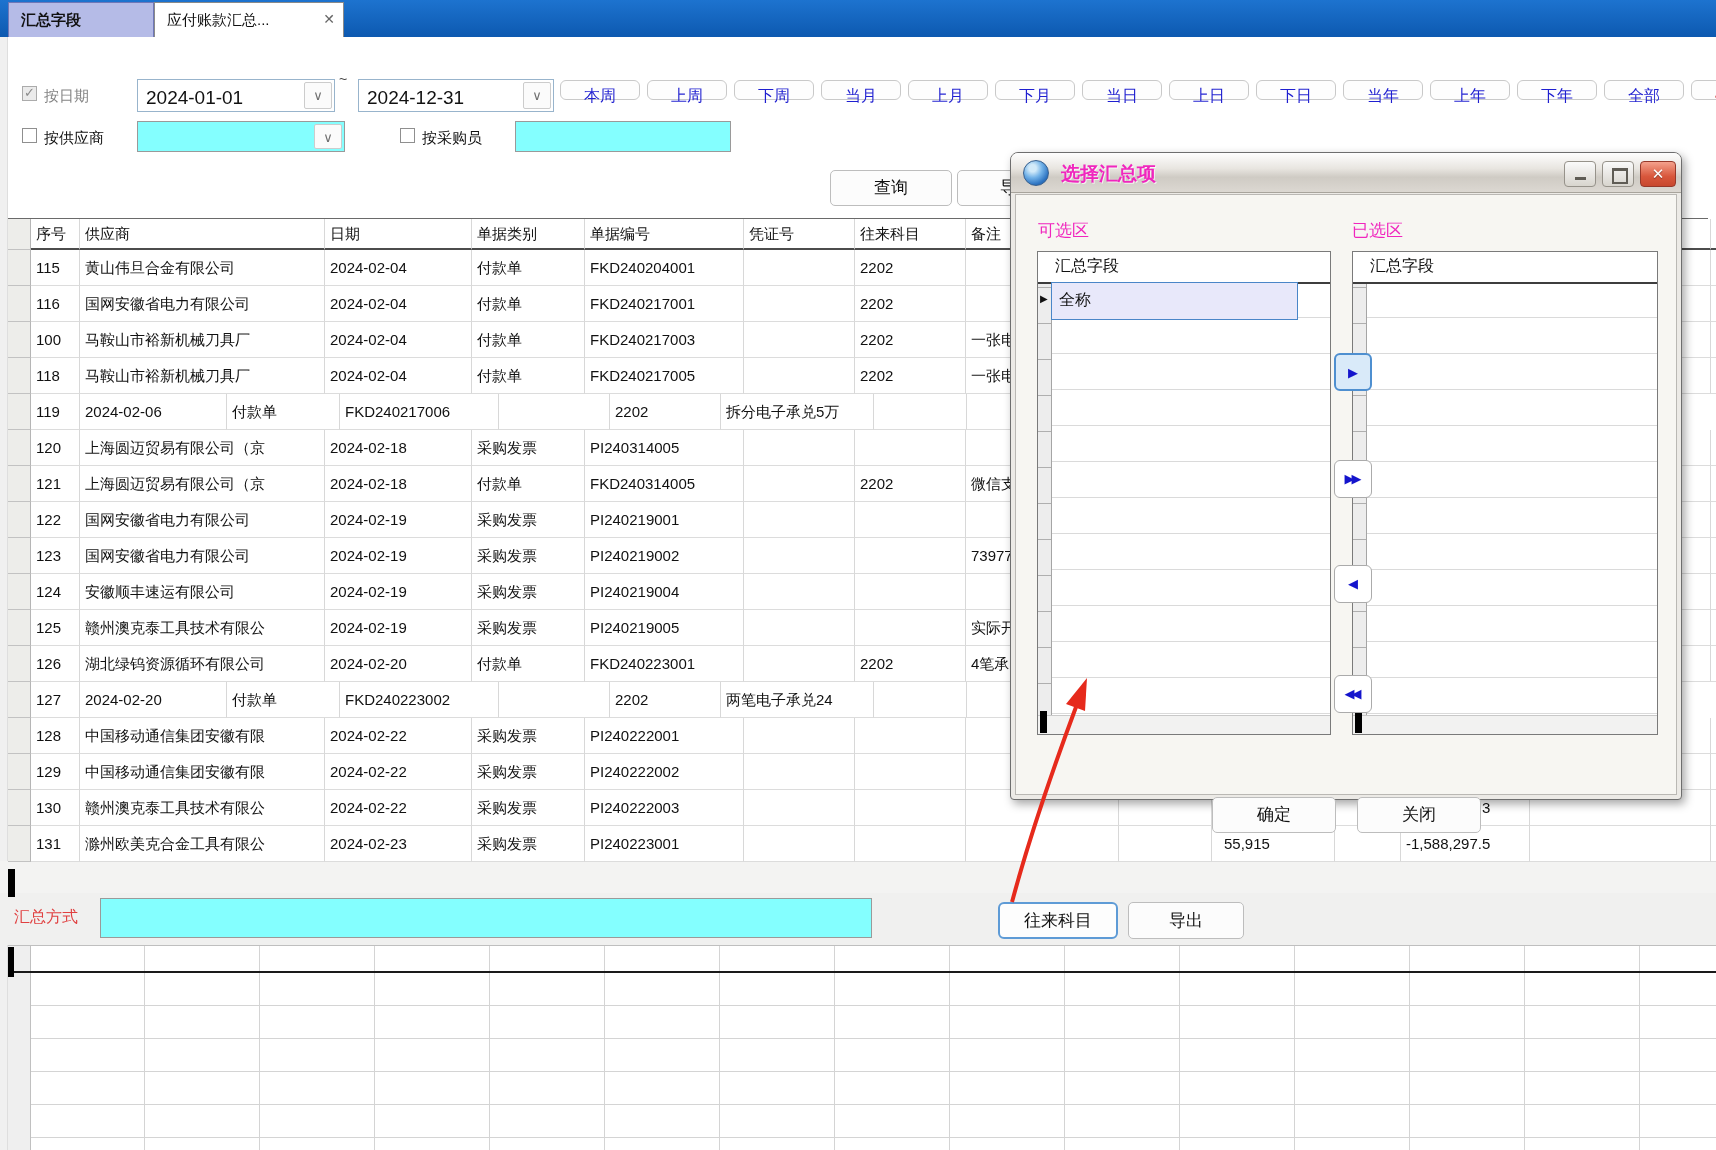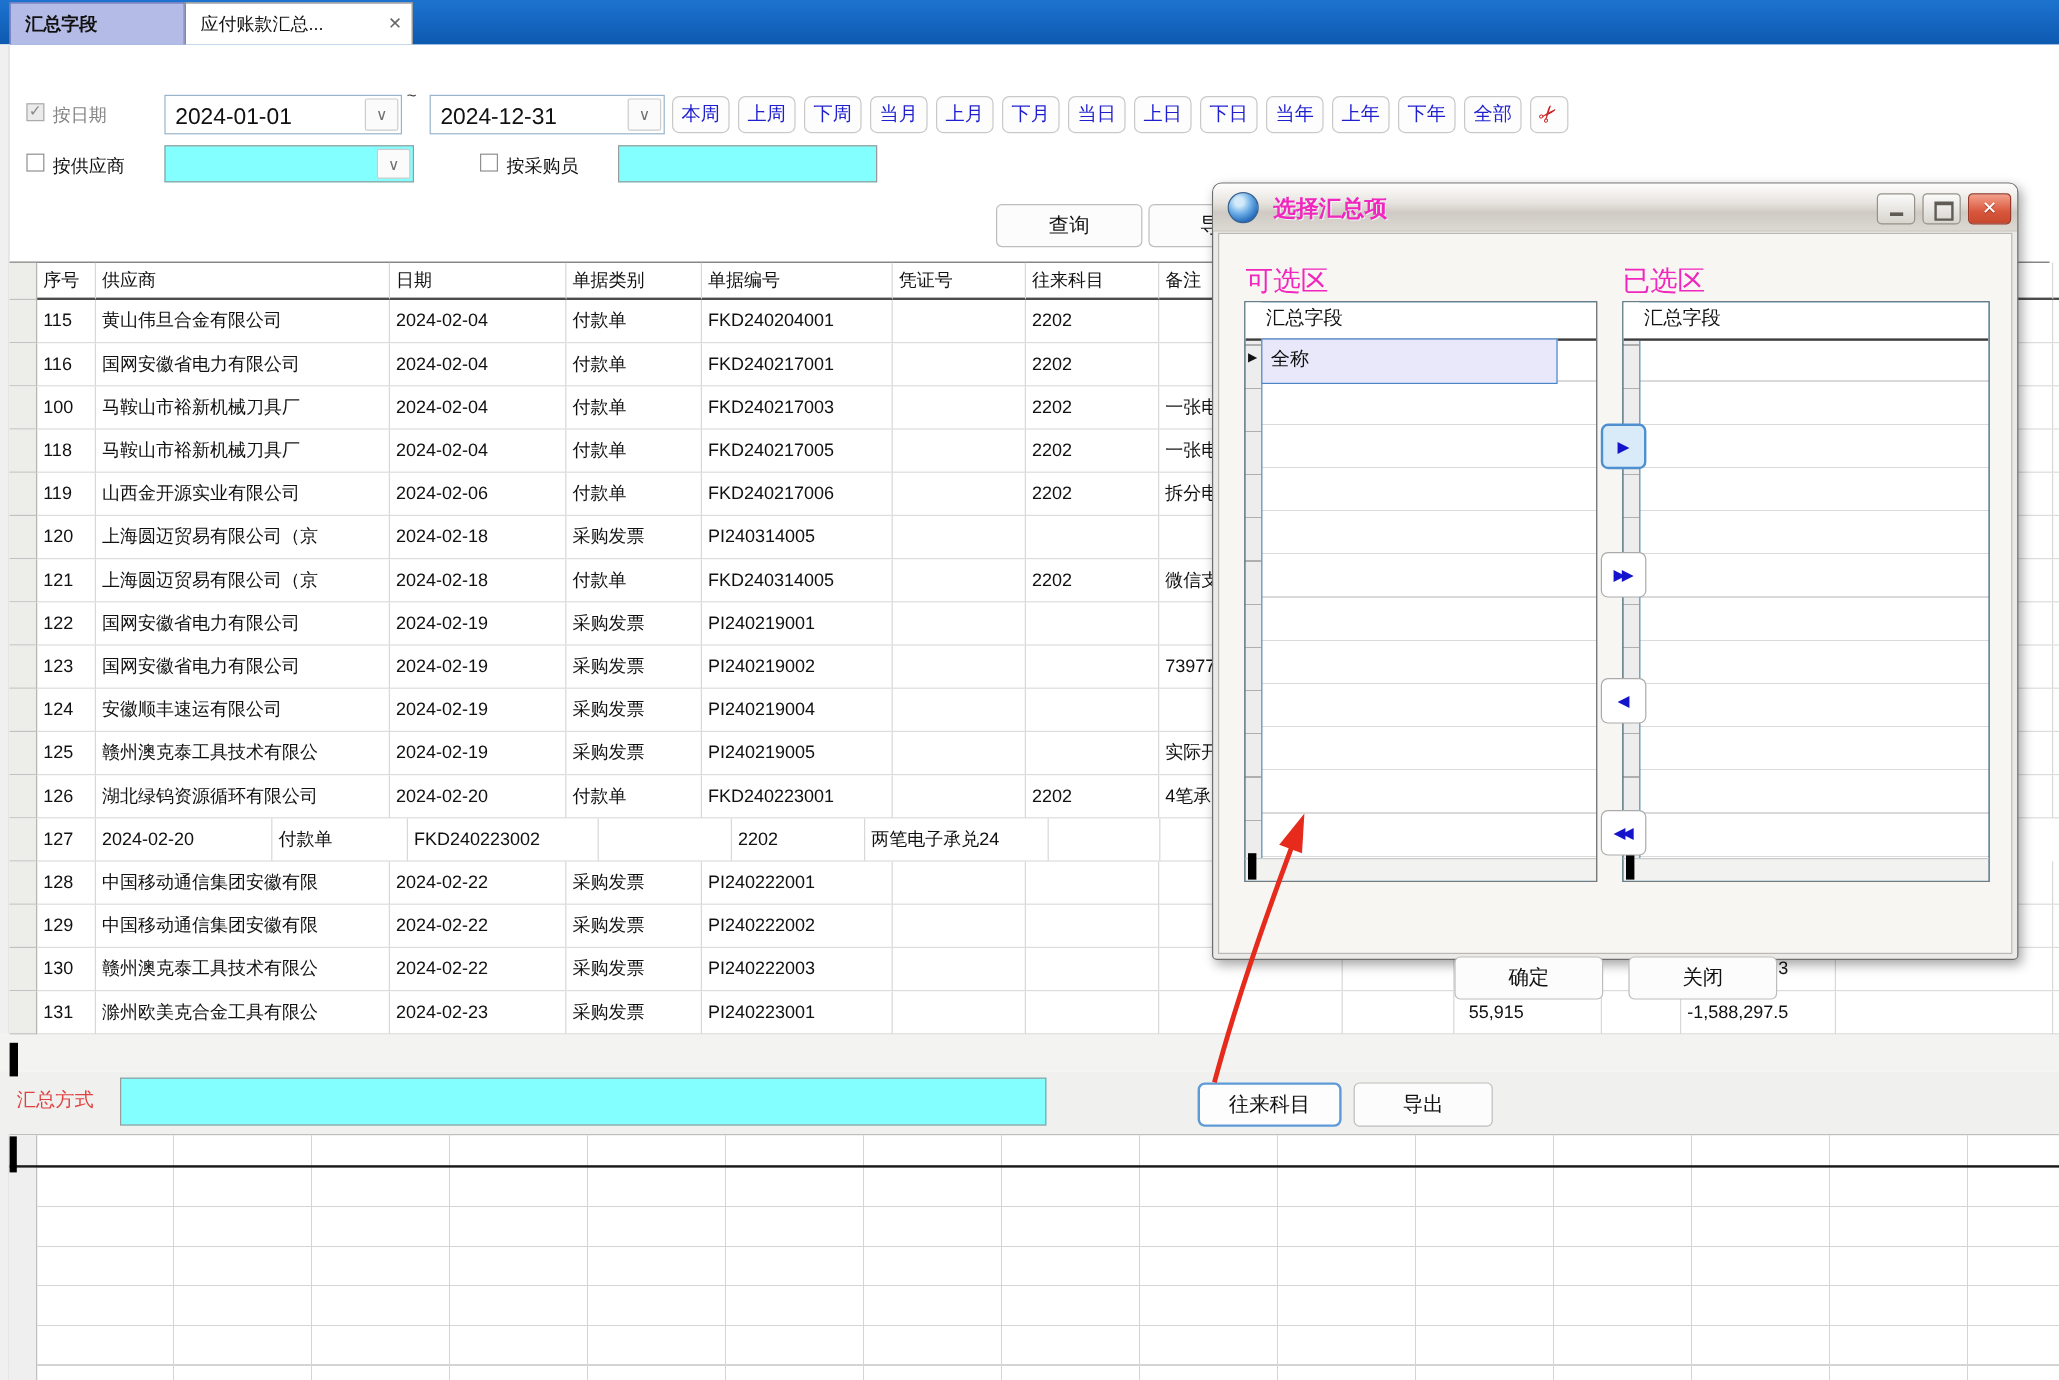--- a/index.html
+++ b/index.html
@@ -22,21 +22,21 @@
   
   .cb{width:15px;height:15px;border:1px solid #8f8f8f;background:#fff;font-size:13px;line-height:13px;text-align:center;}
   .cb.dis{background:#ebebeb;border-color:#ababab;color:#8a8a8a;}
   .cb .mark{position:relative;top:-1px;}
   .flabel{font-size:15px;}
   .flabel.dis{color:#848484;}
   .combo{background:#fff;border:1px solid #98b4cc;}
   .combo .val{position:absolute;left:8px;top:7px;font-size:19px;}
   .combo .drop{position:absolute;right:2px;top:2px;bottom:2px;width:26px;background:#fbfbfb;border:1px solid #cccccc;border-radius:2px;color:#707070;text-align:center;font-size:13px;line-height:26px;}
   .cyan{background:var(--accent);border:1px solid #9a9a9a;}
-  .qbtn{height:31px;padding:0 7px;background:#fdfdfd;border:1px solid #c9c9c9;border-radius:6px;
+  .qbtn{height:20px;padding:0 23px;background:#fdfdfd;border:1px solid #c9c9c9;border-radius:6px;
         color:var(--link);font-size:16px;line-height:29px;white-space:nowrap;}
   #quickbar{left:560px;top:80px;display:flex;gap:7px;}
   #scissors-btn{font-size:19px;line-height:27px;}
   #scissors-btn .gl{display:inline-block;transform:rotate(-50deg);color:#cc2222;}
   .pushbtn{background:#fcfcfc;border:1px solid #bdbdbd;border-radius:5px;text-align:center;font-size:17px;color:#111;}
 
   
   #grid{left:8px;top:218px;width:1700px;border-top:1px solid #6a6a6a;background:#fff;z-index:2;}
   .trow{display:flex;height:36px;}
   .trow.head{height:31px;}
@@ -78,21 +78,21 @@
        background:radial-gradient(circle at 36% 30%,#d2eaf9 0 16%,#72b2e8 42%,#2c72c0 72%,#1a4e94);}
   #dlg-caption{left:50px;top:8px;font-size:19px;font-weight:bold;color:var(--magenta);text-shadow:1px 1px 0 rgba(255,255,255,.7);}
   .winbtn{top:8px;height:26px;border-radius:4px;border:1px solid #96928a;background:linear-gradient(#fafafa,#d8d5ce);}
   #btn-min{left:553px;width:32px;}
   #btn-min .bar{position:absolute;left:10px;bottom:6px;width:11px;height:3px;background:#5f5c55;}
   #btn-max{left:591px;width:32px;}
   #btn-max .sq{position:absolute;left:9px;top:6px;width:12px;height:11px;border:2px solid #5f5c55;border-top-width:3px;}
   #btn-close{left:629px;width:36px;background:linear-gradient(#f4a18c,#d8573c 60%,#c8482e);border-color:#96392a;
        color:#fff;font-weight:bold;font-size:15px;text-align:center;line-height:24px;text-shadow:0 1px 1px rgba(0,0,0,.4);}
   #dlg-client{left:4px;top:41px;width:662px;height:601px;background:#f7f6f2;border:1px solid #bab8b4;}
-  .zone-label{font-size:23px;color:var(--magenta);}
+  .zone-label{font-size:17px;color:var(--magenta);}
   #lab-avail{left:22px;top:24px;}
   #lab-sel{left:336px;top:24px;}
   .flist{background:#0369a1;border:1px solid #7a7a7a;}
   #listL{left:21px;top:56px;width:294px;height:484px;}
   #listR{left:336px;top:56px;width:306px;height:484px;}
   .lhead{position:absolute;left:0;top:0;right:0;height:30px;border-bottom:2px solid #3d3d3d;
          padding-left:17px;line-height:28px;font-size:16px;background:#fff;}
   .lrowhdr{position:absolute;left:0;top:0;width:13px;bottom:18px;border-right:1px solid #a5a5a5;
          background:repeating-linear-gradient(to bottom,#ededed 0 35px,#afafaf 35px 36px);}
   .lrows{position:absolute;left:14px;right:0;top:30px;bottom:18px;
@@ -252,21 +252,20 @@
       <div class="td" style="width: 82px;"></div>
       <div class="td qty" style="width: 105px;"></div>
       <div class="td" style="width: 55px;"></div>
       <div class="td" style="width: 118px;"></div>
       <div class="td" style="width: 170px;"></div>
       <div class="td" style="width: 148px;"></div>
     </div>
     <div class="trow ">
       <div class="td rh" style="width: 22px;"></div>
       <div class="td" style="width: 38px;">119</div>
-      <div class="td" style="width: 234px;">山西金开源实业有限公司</div>
       <div class="td" style="width: 136px;">2024-02-06</div>
       <div class="td" style="width: 102px;">付款单</div>
       <div class="td" style="width: 148px;">FKD240217006</div>
       <div class="td" style="width: 100px;"></div>
       <div class="td" style="width: 100px;">2202</div>
       <div class="td" style="width: 142px;">拆分电子承兑5万</div>
       <div class="td" style="width: 82px;"></div>
       <div class="td qty" style="width: 105px;"></div>
       <div class="td" style="width: 55px;"></div>
       <div class="td" style="width: 118px;"></div>

